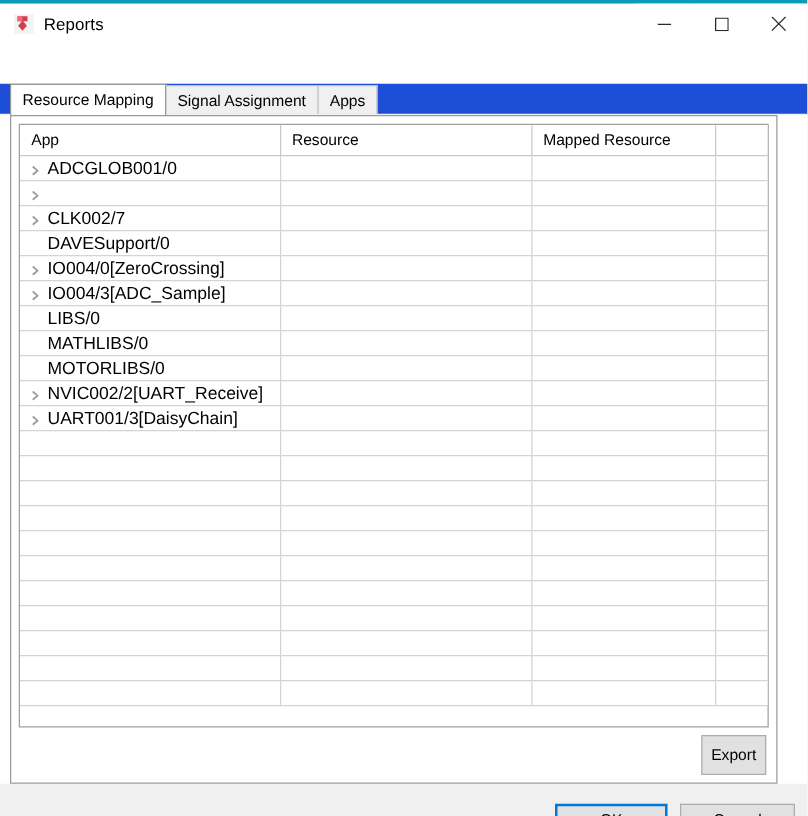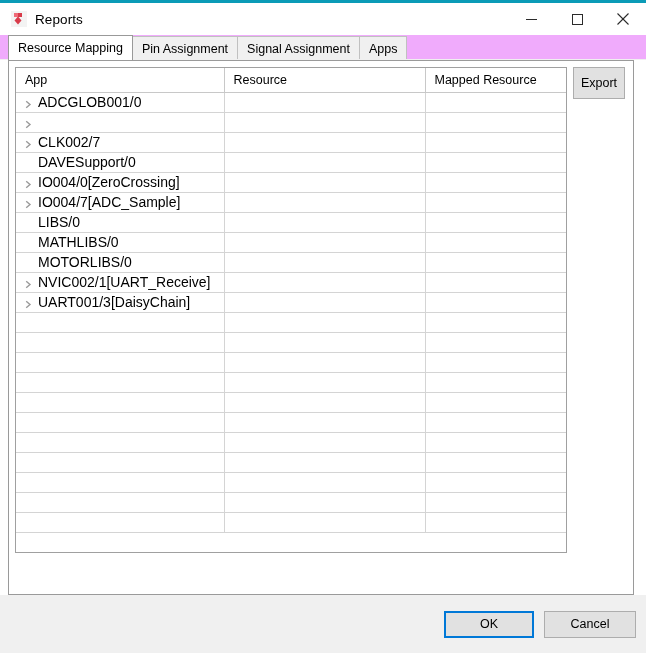--- a/index.html
+++ b/index.html
@@ -62,26 +62,27 @@
     align-items: center;
     justify-content: center;
     background: #ffffff;
   }
   .winbtn svg { display: block; }
 
   
   #tabstrip {
     flex: 0 0 25px;
     height: 25px;
-    background: #f0abfc;
+    background: #1d4ed8;
     display: flex;
     align-items: center;
     padding-left: 8px;
     box-sizing: border-box;
     position: relative;
+    margin-top: 32px;
   }
   #tabstrip::after {
     content: "";
     position: absolute;
     left: 0; right: 0; bottom: 0;
     height: 1px;
     background: #f0f0f0;
   }
   .tab {
     height: 24px;
@@ -101,26 +102,27 @@
     background: #ffffff;
     border-color: #999999;
     z-index: 3;
     height: 25px;
     line-height: 25px;
   }
 
   
   #panel {
     flex: 1 1 auto;
-    margin: 0 12px 0 8px;
+    margin: 0 24px 0 8px;
     border: 1px solid #9a9a9a;
     border-top: 1px solid #9a9a9a;
     background: #ffffff;
     box-sizing: border-box;
     display: flex;
+    flex-direction: column;
     position: relative;
     max-height: 535px;
   }
 
   
   #table-wrap {
     margin: 6px 6px 0 6px;
     border: 1px solid #a0a0a0;
     background: #ffffff;
     box-sizing: border-box;
@@ -266,21 +268,20 @@
         <svg width="12" height="12" viewBox="0 0 12 12">
             <line x1="0.5" y1="0.5" x2="11.5" y2="11.5" stroke="#2b2b2b" stroke-width="1.1"></line>
             <line x1="11.5" y1="0.5" x2="0.5" y2="11.5" stroke="#2b2b2b" stroke-width="1.1"></line>
           </svg>
       </div>
     </div>
   </div>
 
   <div id="tabstrip">
     <div class="tab active">Resource Mapping</div>
-    <div class="tab">Pin Assignment</div>
     <div class="tab">Signal Assignment</div>
     <div class="tab">Apps</div>
   </div>
 
   <div id="panel">
 
     <div id="table-wrap">
       <table class="grid">
         <colgroup>
           <col class="c1">
@@ -428,21 +429,21 @@
               </td>
             </tr>
             <tr>
               <td>
                 <div class="cellwrap">
                   <span class="twisty">
                     <svg width="7" height="9" viewBox="0 0 7 9">
                       <polyline points="1.2,1.2 5,4.5 1.2,7.8" fill="none" stroke="#9a9a9a" stroke-width="1.4"></polyline>
                     </svg>
                   </span>
-                  <span class="node-label">IO004/7[ADC_Sample]</span>
+                  <span class="node-label">IO004/3[ADC_Sample]</span>
                 </div>
               </td>
               <td>
                 <div class="cellwrap">
                   <span></span>
                 </div>
               </td>
               <td>
                 <div class="cellwrap">
                   <span></span>
@@ -524,21 +525,21 @@
               </td>
             </tr>
             <tr>
               <td>
                 <div class="cellwrap">
                   <span class="twisty">
                     <svg width="7" height="9" viewBox="0 0 7 9">
                       <polyline points="1.2,1.2 5,4.5 1.2,7.8" fill="none" stroke="#9a9a9a" stroke-width="1.4"></polyline>
                     </svg>
                   </span>
-                  <span class="node-label">NVIC002/1[UART_Receive]</span>
+                  <span class="node-label">NVIC002/2[UART_Receive]</span>
                 </div>
               </td>
               <td>
                 <div class="cellwrap">
                   <span></span>
                 </div>
               </td>
               <td>
                 <div class="cellwrap">
                   <span></span>

